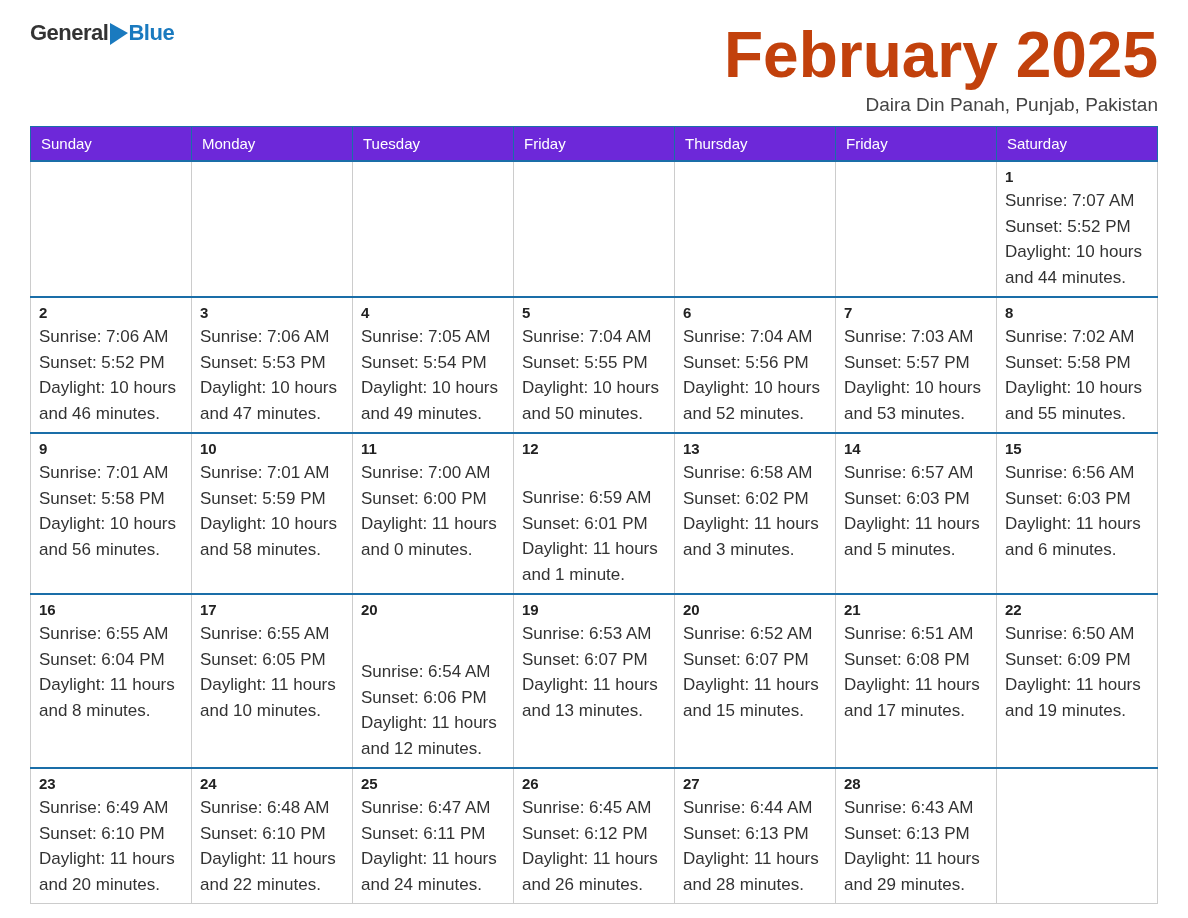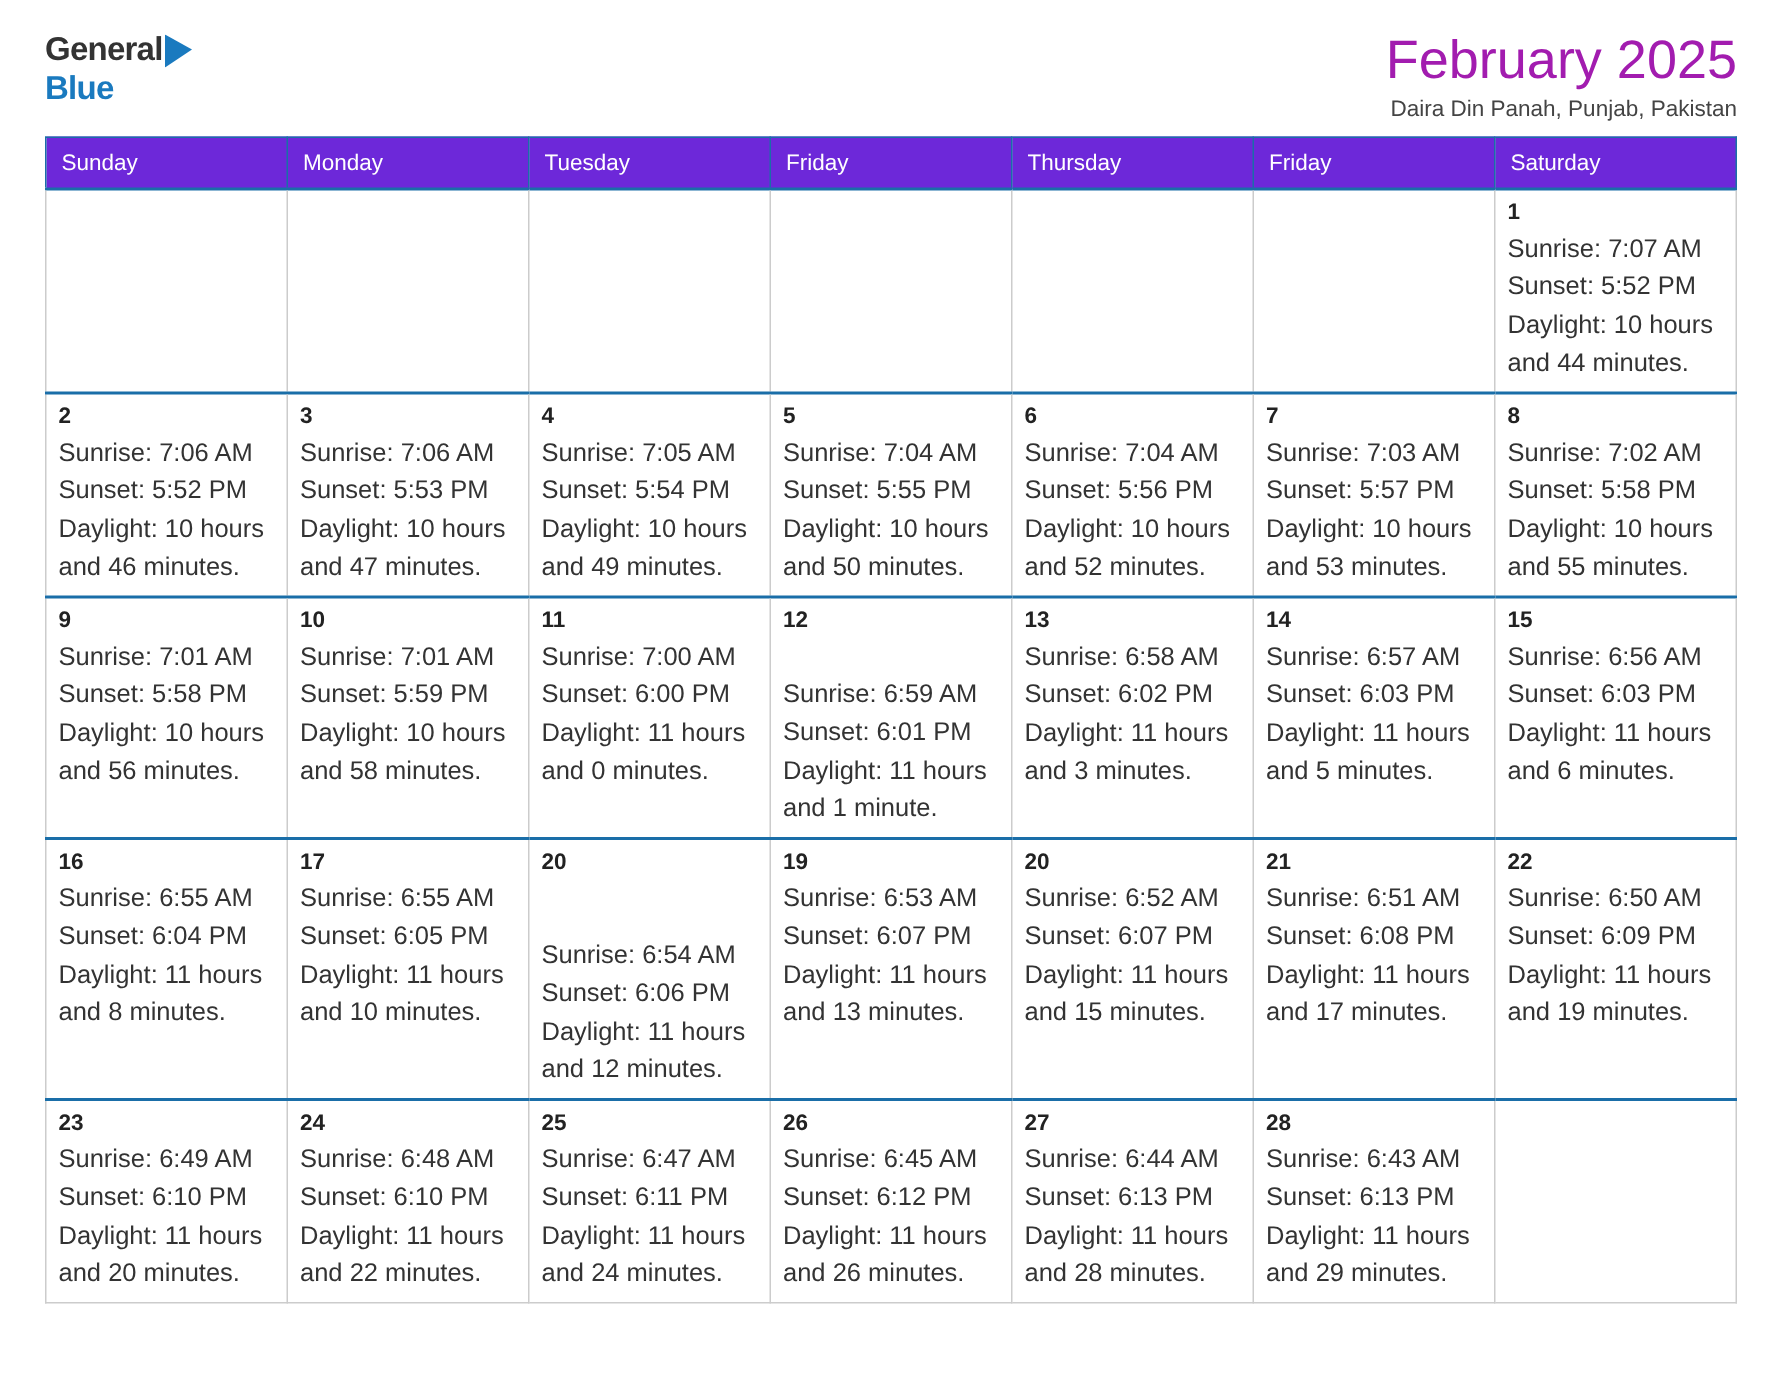--- a/index.html
+++ b/index.html
@@ -10,21 +10,20 @@
       color: #333;
     }
     .header {
       display: flex;
       justify-content: space-between;
       align-items: flex-start;
       margin-bottom: 10px;
     }
     .logo {
       display: flex;
-      flex-direction: column;
       align-items: flex-start;
       text-align: center;
     }
     .logo-general {
       font-size: 22px;
       font-weight: bold;
       color: #333;
       letter-spacing: -0.5px;
     }
     .logo-blue {
@@ -34,27 +33,27 @@
       letter-spacing: -0.5px;
     }
     .logo-line1 {
       display: flex;
       align-items: center;
     }
     .title-section {
       text-align: right;
     }
     .calendar-title {
-      font-size: 36px;
-      font-weight: normal;
-      color: #a21caf;
+      font-size: 64px;
+      font-weight: bold;
+      color: #c2410c;
       line-height: 1.1;
     }
     .calendar-subtitle {
-      font-size: 15px;
+      font-size: 19px;
       color: #444;
       margin-top: 4px;
     }
     .calendar-table {
       width: 100%;
       border-collapse: collapse;
       margin-top: 10px;
     }
     .calendar-table th {
       background-color: #6d28d9;

